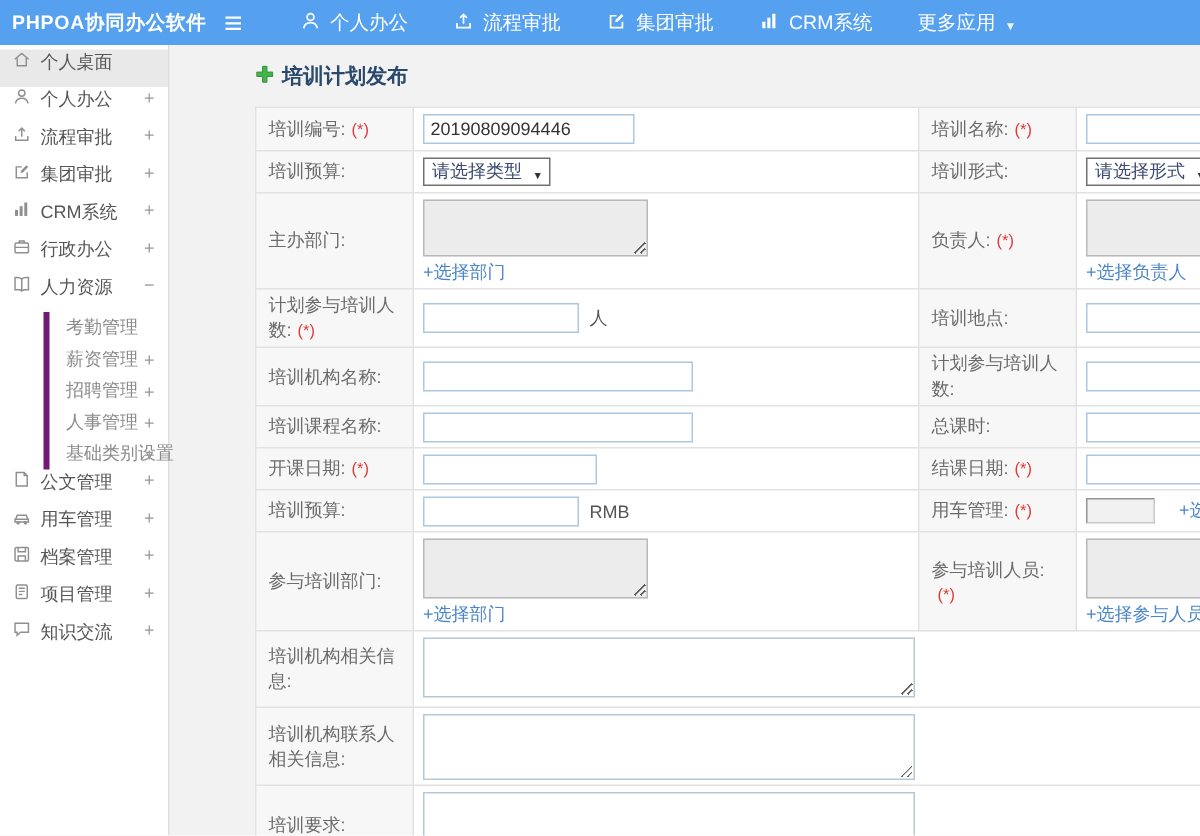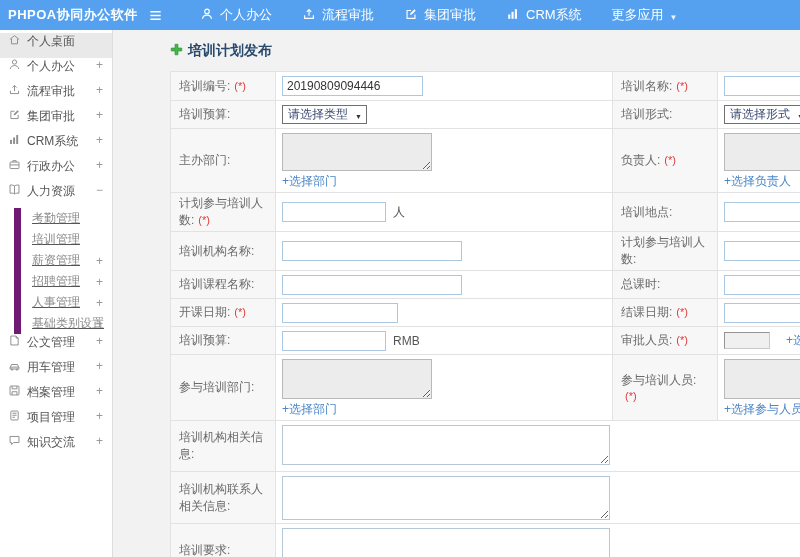--- a/index.html
+++ b/index.html
@@ -26,21 +26,21 @@
     background:#fff; border-right:1px solid #ddd; padding-top:3px;
   }
   .side-item {
     height:25px; display:flex; align-items:flex-start; padding:0 8px;
     position:relative; cursor:pointer; color:#555; white-space:nowrap;
   }
   .side-item.active { background:#e9e9e9; }
   .side-item .sicon { width:13px; height:13px; margin-right:6px; color:#8f8f8f; flex:0 0 13px; }
   .side-item .sicon svg { width:13px; height:13px; display:block; }
   .expander { position:absolute; right:9px; color:#999; font-size:12px; }
-  .submenu { margin-left:14px; border-left:7px solid #701a75;text-decoration:underline; }
+  .submenu { margin-left:29px; border-left:4px solid #701a75; }
   .sub-item {
     height:21px; display:flex; align-items:center; padding-left:11px;
     position:relative; color:#8a8a8a; cursor:pointer; white-space:nowrap;
   }
   .sub-item .expander { right:9px; }
   
   .main { margin-left:114px; padding:8px 0 0 56px; }
   .page-title {
     display:flex; align-items:center; gap:5px; margin:4px 0 11px 0;
     color:#2a4a6d; font-weight:bold; font-size:14px;
@@ -190,23 +190,20 @@
           <path d="M8 3.6C7 2.8 5.6 2.5 4.2 2.5H2.5v10h2.7c1.1 0 2.1.4 2.8 1 .7-.6 1.7-1 2.8-1h2.7v-10h-1.7c-1.4 0-2.8.3-3.8 1.1z"></path>
           <path d="M8 3.6v9.9"></path>
         </svg>
       </span>
     <span>人力资源</span>
     <span class="expander">−</span>
   </div>
   <div class="submenu">
     <div class="sub-item">
         <span>考勤管理</span>
-      </div>
-    <div class="sub-item">
-        <span>培训管理</span>
       </div>
     <div class="sub-item">
         <span>薪资管理</span>
         <span class="expander">+</span>
       </div>
     <div class="sub-item">
         <span>招聘管理</span>
         <span class="expander">+</span>
       </div>
     <div class="sub-item">
@@ -345,21 +342,21 @@
     <tr style="height:28px">
       <td class="lbl"><span>开课日期:</span><span class="req">(*)</span></td>
       <td><input class="inp" style="width: 116px;"></td>
       <td class="lbl"><span>结课日期:</span><span class="req">(*)</span></td>
       <td><input class="inp" style="width: 130px;"></td>
     </tr>
 
     <tr style="height:28px">
       <td class="lbl"><span>培训预算:</span></td>
       <td><input class="inp" style="width: 104px;"><span class="unit">RMB</span></td>
-      <td class="lbl"><span>审批人员:</span><span class="req">(*)</span></td>
+      <td class="lbl"><span>用车管理:</span><span class="req">(*)</span></td>
       <td><input class="inp-grey" style=""><a class="link" style="margin-left:16px">+选择审批人员</a></td>
     </tr>
 
     <tr style="height:63px">
       <td class="lbl"><span>参与培训部门:</span></td>
       <td class="vtop">
         <textarea class="ta grey" style="width: 150px; height: 40px;"></textarea>
         <a class="link link-block">+选择部门</a>
       </td>
       <td class="lbl"><span>参与培训人员:</span><span class="req">(*)</span></td>

